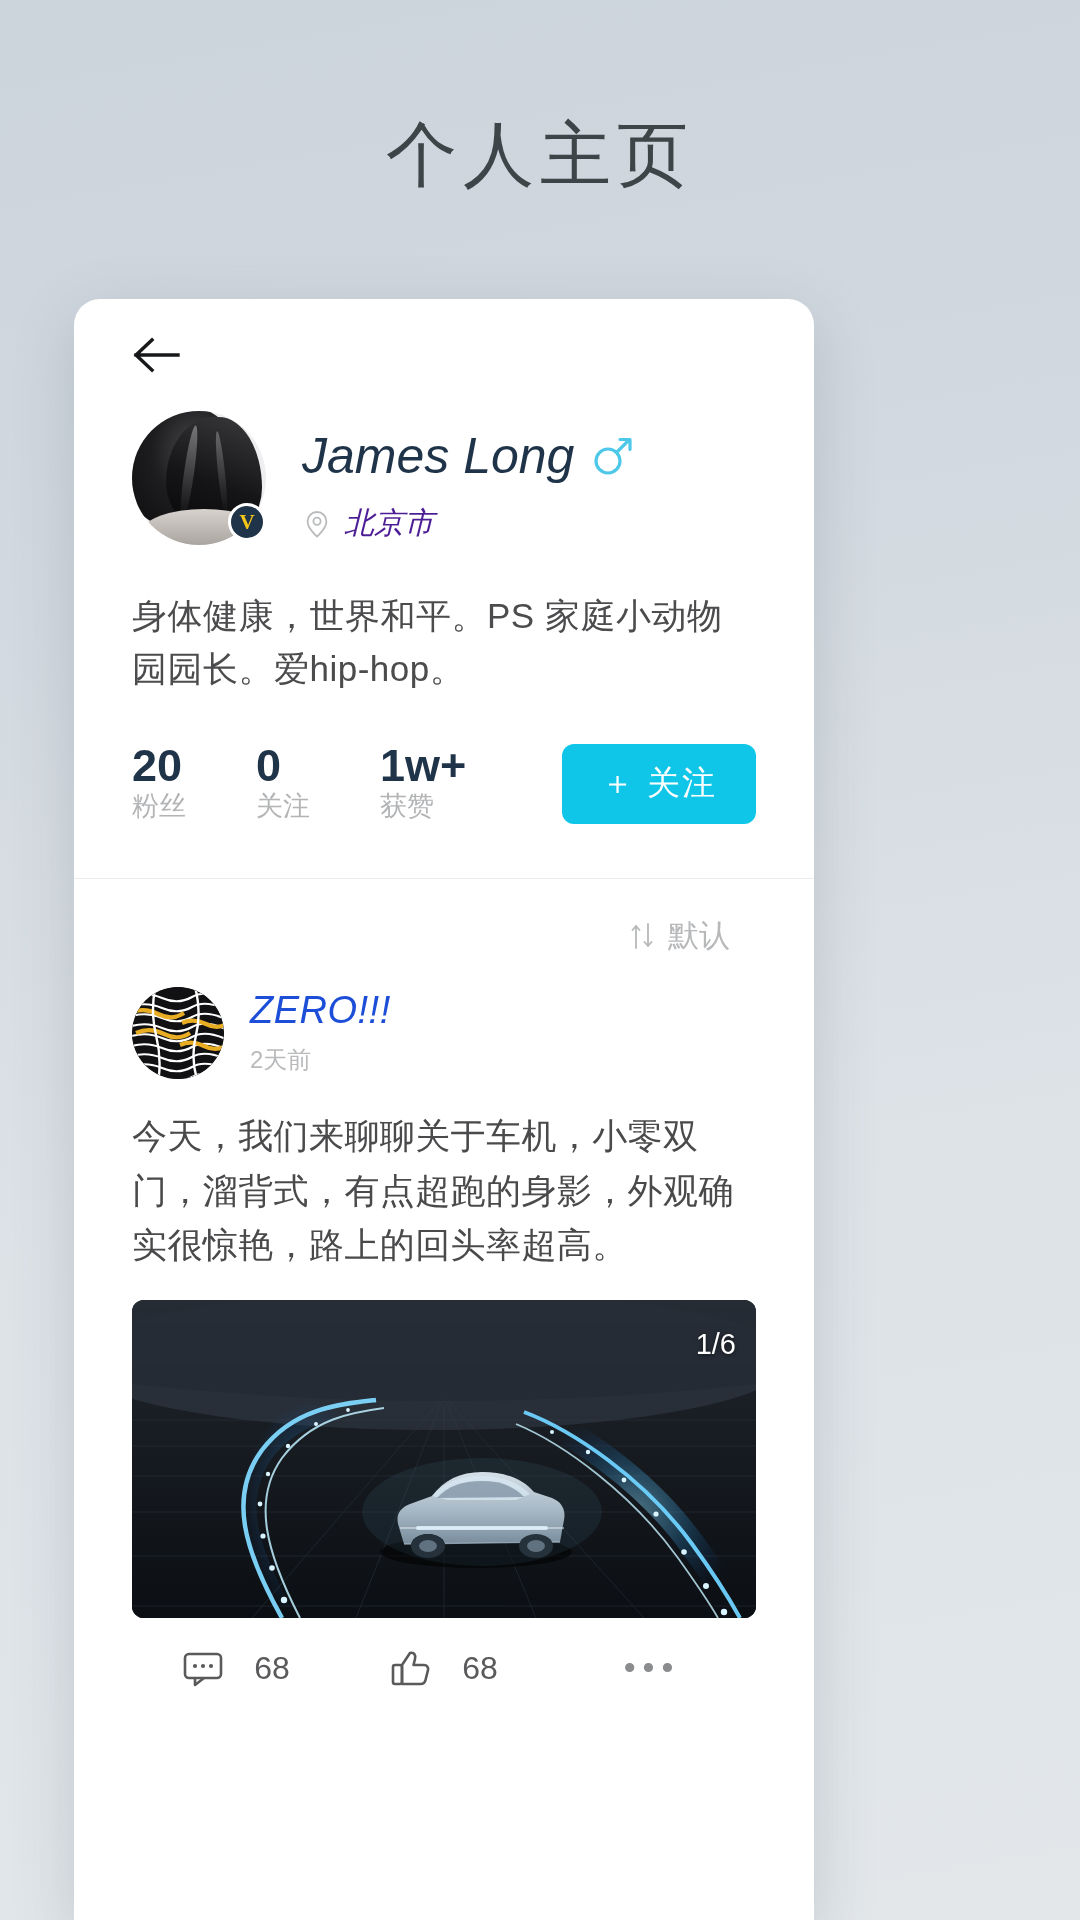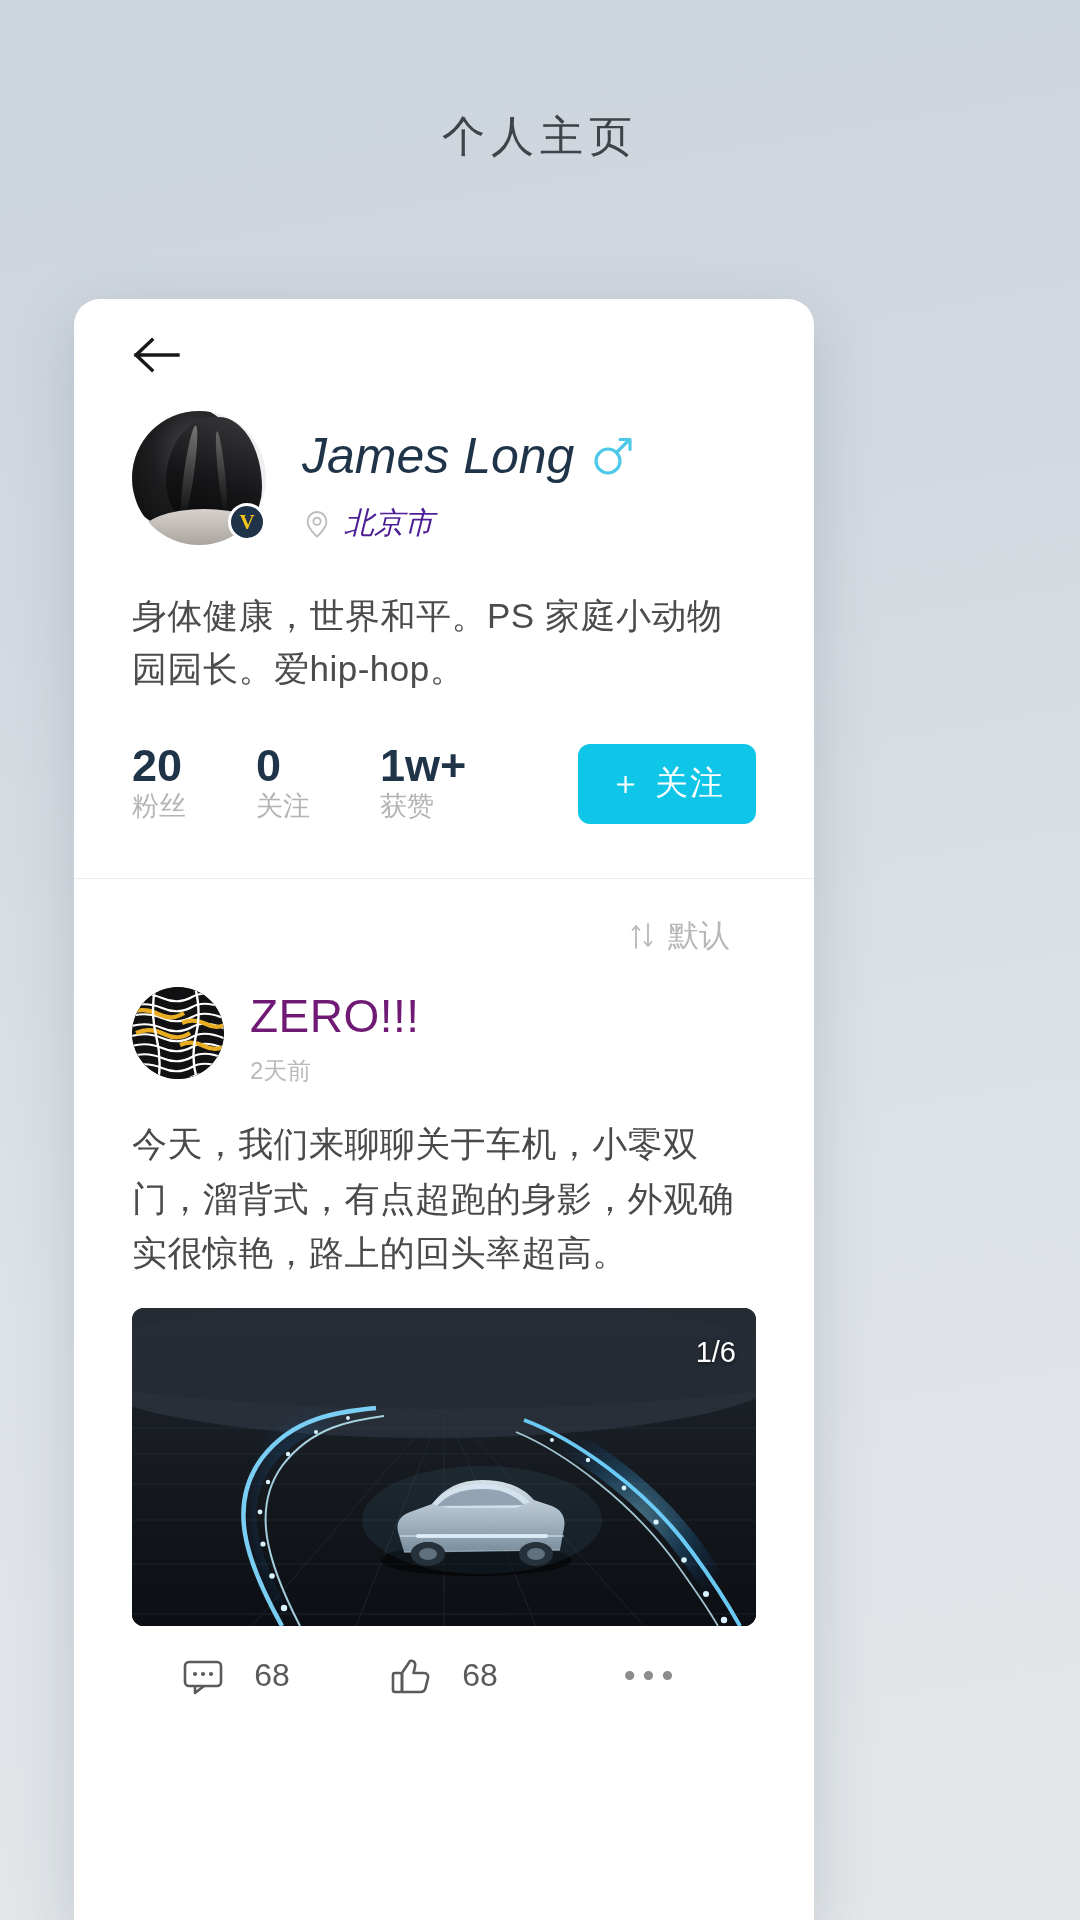--- a/index.html
+++ b/index.html
@@ -9,21 +9,21 @@
     overflow: hidden;
   }
   body {
     background: linear-gradient(170deg, #ccd4dc 0%, #d2d9e0 30%, #dde2e7 60%, #e3e7ea 100%);
     position: relative;
   }
 
   
   .page-title {
     text-align: center;
-    font-size: 43px;
+    font-size: 71px;
     letter-spacing: 6px;
     color: #3d4548;
     font-weight: 400;
     padding-top: 108px;
     user-select: none;
   }
 
   
   .card {
     position: absolute;
@@ -123,21 +123,21 @@
     margin-top: 48px;
     display: flex;
     align-items: center;
     padding-bottom: 54px;
   }
   .stat { width: 124px; text-align: left; }
   .stat-val { font-size: 45px; color: #1f3349; font-weight: 700; line-height: 1; }
   .stat-lbl { font-size: 27px; color: #b2b4b6; }
   .follow-btn {
     margin-left: auto;
-    width: 178px; height: 80px;
+    width: 194px; height: 80px;
     background: #0fc6e8;
     border-radius: 12px;
     color: #fff; font-size: 33px;
     display: flex; align-items: center; justify-content: center;
     letter-spacing: 2px;
     cursor: pointer;
     border: none;
   }
 
   .divider { height: 1px; background: #ececee; }
@@ -154,21 +154,21 @@
   
   .post { padding: 0 58px; }
   .post-head { display: flex; align-items: flex-start; }
   .post-avatar {
     width: 92px; height: 92px; border-radius: 50%;
     flex: 0 0 92px; overflow: hidden;
     background: #141414; position: relative;
   }
   .post-avatar svg { display: block; }
   .post-meta { margin-left: 26px; padding-top: 2px; }
-  .post-author { font-size: 46px; color: #701a75; letter-spacing: 0.5px; }
+  .post-author { font-size: 38px; color: #1d4ed8; letter-spacing: 0.5px; font-style: italic; }
   .post-time { font-size: 24px; color: #b8babc; margin-top: 12px; }
 
   .post-text {
     margin-top: 30px;
     font-size: 35px;
     line-height: 1.55;
     color: #4a4a4c;
     letter-spacing: 0.4px;
   }
 
@@ -188,21 +188,21 @@
     z-index: 5;
   }
 
   
   .post-actions {
     display: flex; align-items: center;
     padding: 26px 0 0 0;
     margin-top: 4px;
   }
   .act {
-    flex: 1; display: flex; align-items: center; justify-content: center;
+    flex: 1; display: flex; align-items: flex-end; justify-content: center;
     cursor: pointer;
     gap: 14px;
   }
   .act-icon { width: 42px; height: 38px; margin-right: 16px; }
   .act-count { font-size: 32px; color: #5a5a5c; }
   .act-more { letter-spacing: 7px; font-size: 34px; color: #8a8c8e; }
 </style>
 </head>
 <body>
 

